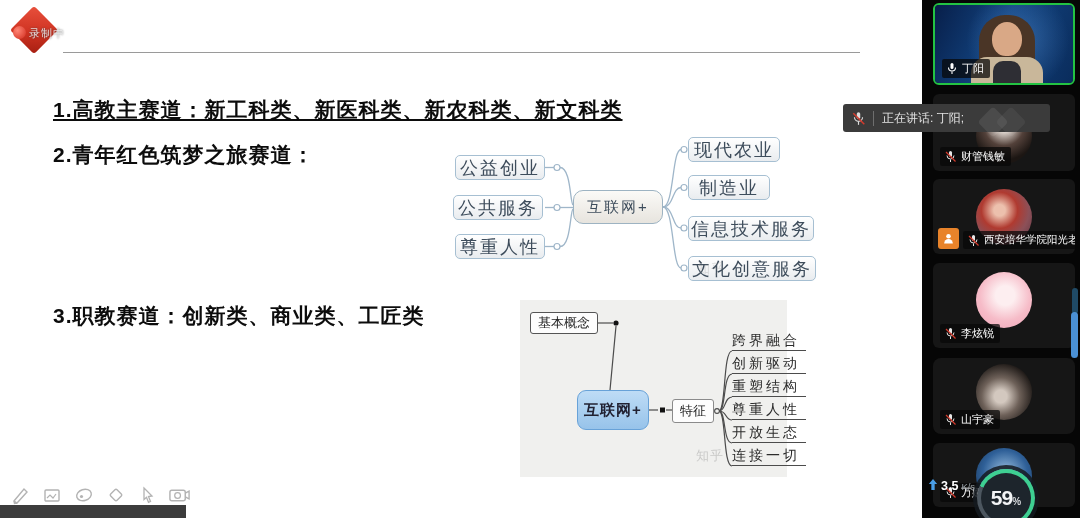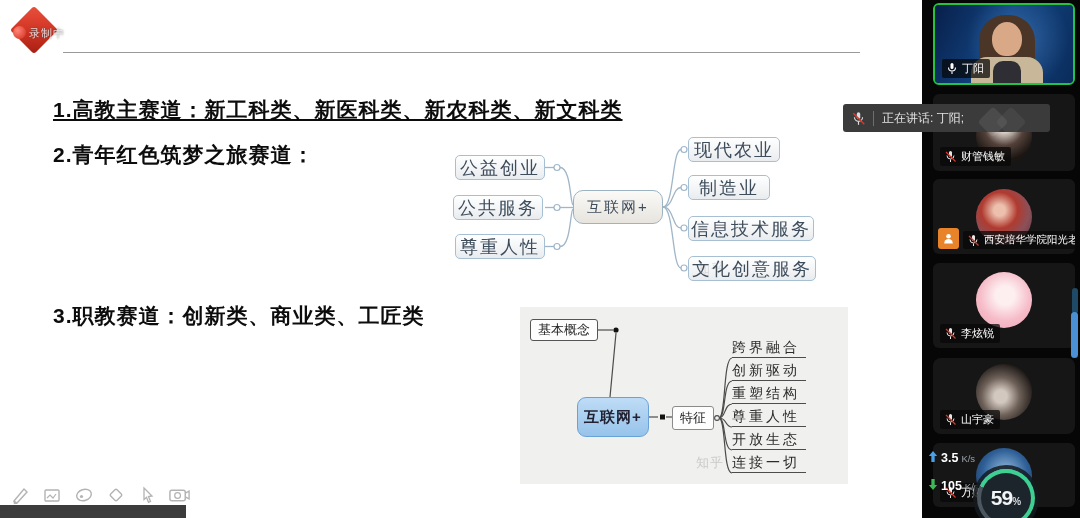--- a/index.html
+++ b/index.html
@@ -34,21 +34,21 @@
   .m1-r0 { left:243px; top:4px;  width:92px; }
   .m1-r1 { left:243px; top:42px; width:82px; }
   .m1-r2 { left:243px; top:83px; width:126px; }
   .m1-r3 { left:243px; top:123px; width:128px; }
   .mapsvg { position:absolute; left:0; top:0; }
   .wm { position:absolute; color:#8a8a8a; font-size:13px; letter-spacing:1px; pointer-events:none; }
   .wm1 { left:252px; top:127px; opacity:.28; }
   .wm2 { left:176px; top:147px; opacity:.38; }
 
   
-  .map2 { position:absolute; left:520px; top:300px; width:328px; height:177px; background:#f0f0ee;margin-top:7px; }
+  .map2 { position:absolute; left:520px; top:300px; width:267px; height:177px; background:#f0f0ee; }
   .m2concept { position:absolute; left:10px; top:12px; width:68px; height:22px;
                border:1.2px solid #555; border-radius:3px; background:#fdfdfd;
                display:flex; align-items:center; justify-content:center; font-size:13px; color:#222; }
   .m2center { position:absolute; left:57px; top:90px; width:72px; height:40px;
               border:1.5px solid #68a2d8; border-radius:9px;
               background:linear-gradient(#bedcf6,#97c3ea); display:flex; align-items:center; justify-content:center;
               font-size:15px; font-weight:800; color:#223; letter-spacing:1px; }
   .m2feature { position:absolute; left:152px; top:99px; width:42px; height:24px;
                border:1.2px solid #8b8b8b; border-radius:3px; background:#fdfdfd;
                display:flex; align-items:center; justify-content:center; font-size:13px; color:#222; }
@@ -102,21 +102,21 @@
   .banner-logo { position:absolute; right:16px; top:3px; width:60px; height:34px; overflow:visible; opacity:.5; }
   .blogo { position:absolute; width:22px; height:22px; border-radius:4px; background:rgba(255,255,255,.16); transform:rotate(45deg); }
   .blogo.b1 { left:8px; top:4px; } .blogo.b2 { left:26px; top:4px; background:rgba(255,255,255,.10); }
 
   
   .scroll-track { position:absolute; left:150px; top:288px; width:6px; height:26px; background:#1f4a66; border-radius:3px; }
   .scroll-thumb { position:absolute; left:149px; top:312px; width:7px; height:46px; background:#4a90d4; border-radius:4px; }
 
   
   .stats { position:absolute; left:928px; top:451px; z-index:40; font-size:12px; color:#cfd4d8; }
-  .stat-row { display:flex; align-items:baseline; gap:3px; height:16px; margin-bottom:12px; }
+  .stat-row { display:flex; align-items:baseline; gap:3px; height:16px; margin-bottom:12px;margin-top:28px; }
   .stat-num { color:#fff; font-weight:800; font-size:12.5px; }
   .stat-unit { color:#9aa2a8; font-size:9.5px; }
   .gauge { position:absolute; left:977px; top:469px; width:58px; height:58px; border-radius:50%;
            background:conic-gradient(from 295deg,#3ecf92 0% 59%,#4c565f 59% 100%); z-index:41;
            display:flex; align-items:center; justify-content:center;
            box-shadow:0 0 0 4px rgba(20,26,32,.85); }
   .gauge-inner { width:50px; height:50px; border-radius:50%; background:#1d252c;
                  display:flex; align-items:baseline; justify-content:center; padding-top:13px; }
   .gauge-num { color:#f2f4f6; font-size:21px; font-weight:700; letter-spacing:-1px; }
   .gauge-unit { color:#d7dadd; font-size:10px; font-weight:700; }

